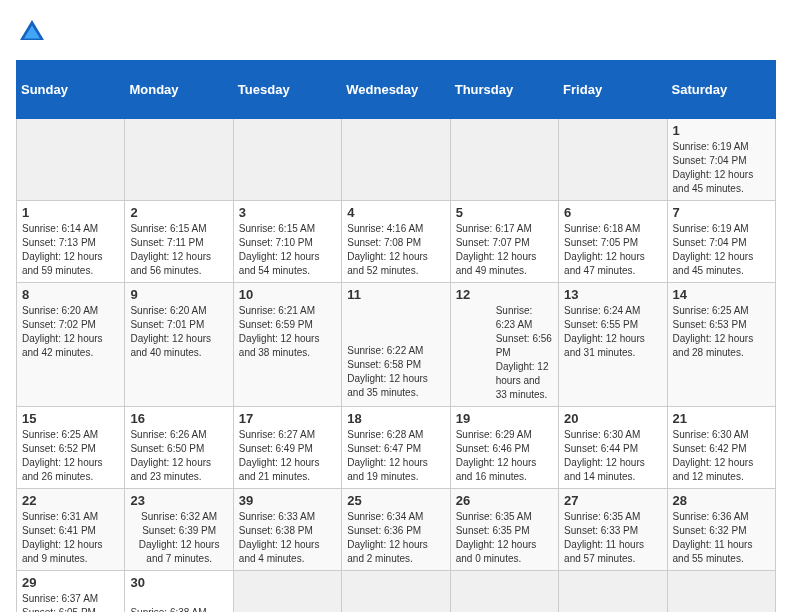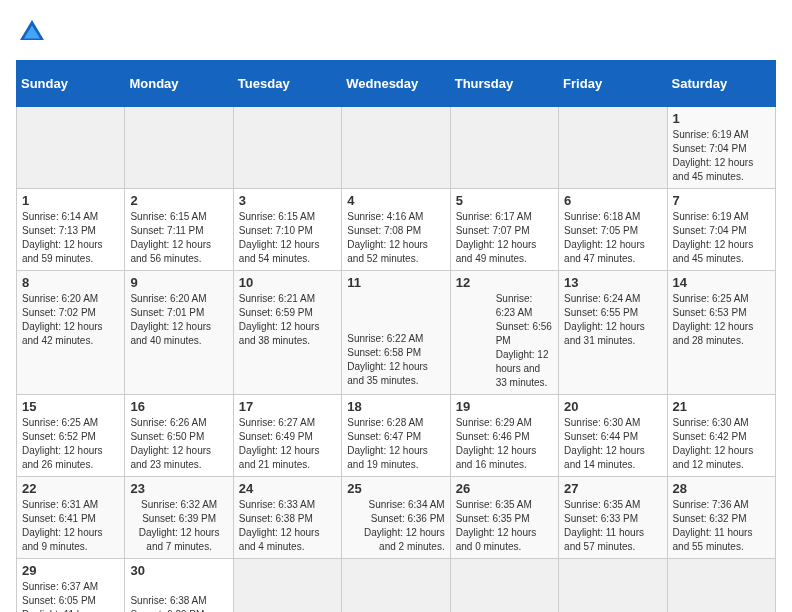--- a/index.html
+++ b/index.html
@@ -47,21 +47,21 @@
       color: #555;
     }
     table {
       width: 100%;
       border-collapse: collapse;
       font-size: 11px;
     }
     thead tr th {
       background: #1565c0;
       color: #fff;
-      padding: 15px 4px;
+      padding: 21px 4px;
       text-align: left;
       font-size: 13px;
       font-weight: bold;
       border: 1px solid #1565c0;
     }
     tbody tr td {
       border: 1px solid #ccc;
       padding: 4px 5px;
       vertical-align: top;
       min-height: 70px;
@@ -277,46 +277,46 @@
 Sunset: 6:41 PM
 Daylight: 12 hours and 9 minutes.</div>
         </td>
         <td>
           <span class="day-num">23</span>
           <div class="day-info" style="white-space: pre-line; text-align: center;">Sunrise: 6:32 AM
 Sunset: 6:39 PM
 Daylight: 12 hours and 7 minutes.</div>
         </td>
         <td>
-          <span class="day-num">24</span>
+          <span class="day-num">39</span>
           <div class="day-info" style="white-space: pre-line;">Sunrise: 6:33 AM
 Sunset: 6:38 PM
 Daylight: 12 hours and 4 minutes.</div>
         </td>
         <td>
           <span class="day-num">25</span>
-          <div class="day-info" style="white-space: pre-line; text-align: right;">Sunrise: 6:34 AM
+          <div class="day-info" style="white-space: pre-line;">Sunrise: 6:34 AM
 Sunset: 6:36 PM
 Daylight: 12 hours and 2 minutes.</div>
         </td>
         <td>
           <span class="day-num">26</span>
           <div class="day-info" style="white-space: pre-line;">Sunrise: 6:35 AM
 Sunset: 6:35 PM
 Daylight: 12 hours and 0 minutes.</div>
         </td>
         <td>
           <span class="day-num">27</span>
           <div class="day-info" style="white-space: pre-line;">Sunrise: 6:35 AM
 Sunset: 6:33 PM
 Daylight: 11 hours and 57 minutes.</div>
         </td>
         <td>
           <span class="day-num">28</span>
-          <div class="day-info" style="white-space: pre-line;">Sunrise: 7:36 AM
+          <div class="day-info" style="white-space: pre-line;">Sunrise: 6:36 AM
 Sunset: 6:32 PM
 Daylight: 11 hours and 55 minutes.</div>
         </td>
       </tr>
       <tr>
         <td>
           <span class="day-num">29</span>
           <div class="day-info" style="white-space: pre-line;">Sunrise: 6:37 AM
 Sunset: 6:05 PM
 Daylight: 11 hours and 52 minutes.</div>

